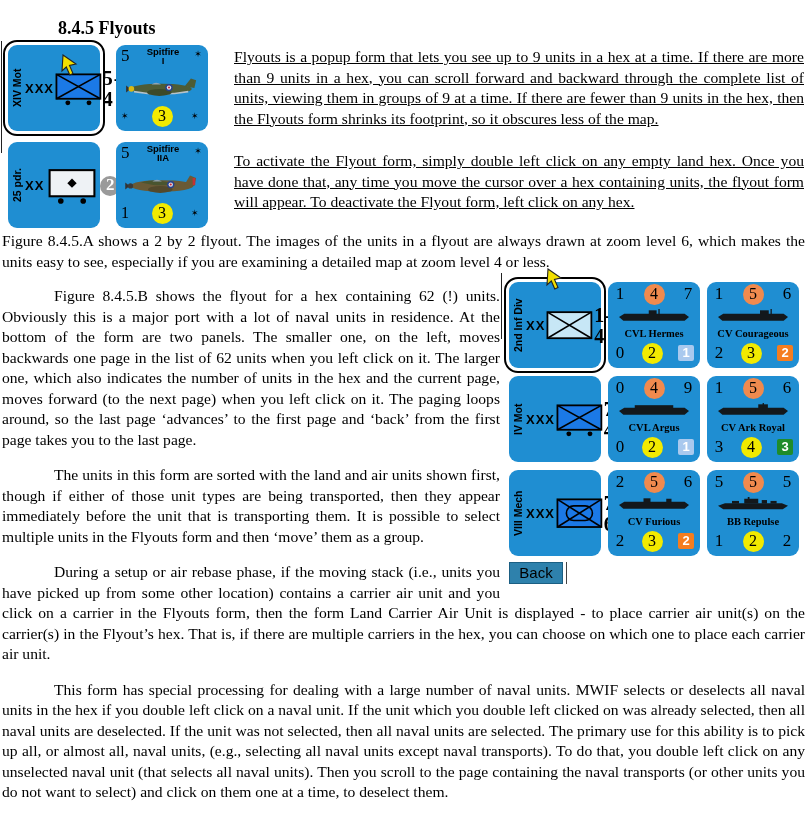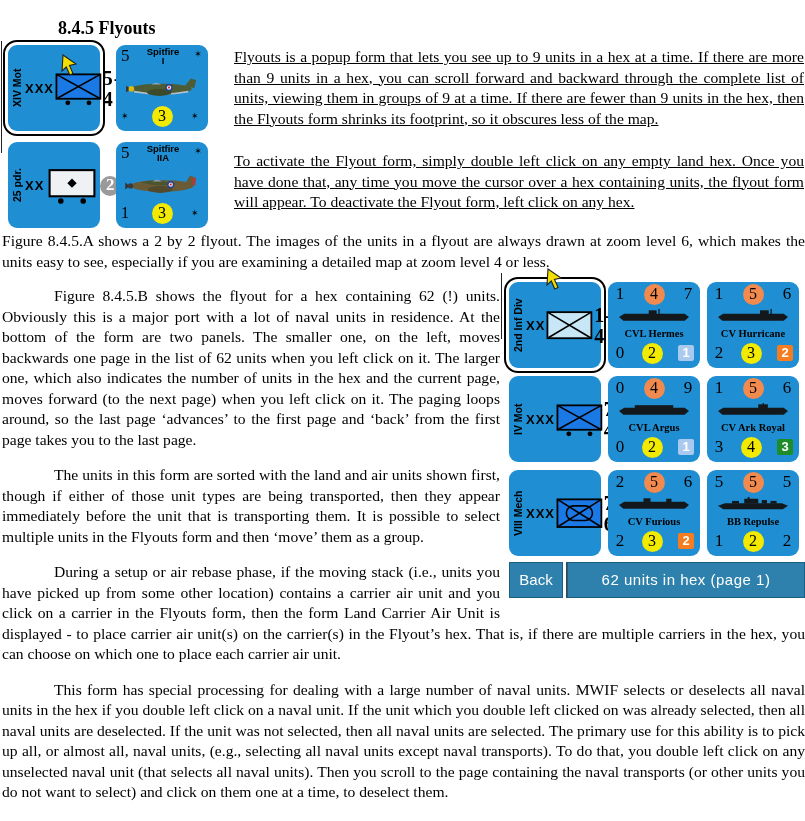--- a/index.html
+++ b/index.html
@@ -79,21 +79,21 @@
   }
   .sq.lightblue { background:var(--lightblue-square,#a9c9ee); }
   .sq.orange    { background:var(--orange-square,#f57d1f); }
   .sq.green     { background:var(--green-square,#1f8c2a); }
 
   
   .section-b { margin-top:0; }
   .figure-b { float:right; width:296px; margin:-4px 0 8px 9px; position:relative; }
   .figure-b::before { content:""; position:absolute; left:-8px; top:-9px; width:1px; height:66px; background:#222; }
   .fb-grid { display:grid; grid-template-columns:repeat(3,92px); gap:8px 7px; }
-  .fly-bar { display:flex; margin-top:6px; height:36px; font-family:"Liberation Sans",sans-serif; font-size:15px; color:#ffffff; }
+  .fly-bar { display:flex; margin-top:6px; height:22px; font-family:"Liberation Sans",sans-serif; font-size:15px; color:#000000; }
   .back-btn {
     width:54px; background:var(--bar-teal,#2e81ac); display:flex; align-items:center;
     justify-content:center; border:1px solid #1b5f83; cursor:default;
   }
   .bar-sep { width:4px; background:#fff; border-right:1px solid #444; }
   .status-panel {
     flex:1; background:var(--bar-teal,#2e81ac); display:flex; align-items:center;
     justify-content:center; border:1px solid #1b5f83; letter-spacing:0.5px;
   }
 </style>
@@ -248,21 +248,21 @@
         <div class="nav-row">
           <span class="nnum">1</span>
           <span class="badge orange">5</span>
           <span class="nnum">6</span>
         </div>
         <svg class="ship" viewBox="0 0 84 16">
           <path d="M2 9 L8 5.5 L77 5.5 L82 9 L77 13.5 L7 13.5 Z" fill="#13181c"></path>
           <rect x="50" y="1.5" width="10" height="4.5" fill="#13181c"></rect>
           <rect x="62" y="0" width="1.5" height="6" fill="#13181c"></rect>
         </svg>
-        <div class="nname">CV Hurricane</div>
+        <div class="nname">CV Courageous</div>
         <div class="nav-row">
           <span class="nnum">2</span>
           <span class="badge yellow">3</span>
           <span class="sq orange">2</span>
         </div>
       </div>
 
       <div class="counter land">
         <span class="vlabel">IV Mot</span>
         <div class="land-body">
@@ -368,21 +368,20 @@
           <span class="badge yellow">2</span>
           <span class="nnum">2</span>
         </div>
       </div>
 
     </div>
 
     <div class="fly-bar">
       <div class="back-btn">Back</div>
       <div class="bar-sep"></div>
-      <div class="status-panel">62 units in hex (page 1)</div>
     </div>
   </div>
 
   <p class="ind">Figure 8.4.5.B shows the flyout for a hex containing 62 (!) units.  Obviously this is a major port with a lot of naval units in residence.  At the bottom of the form are two panels.  The smaller one, on the left, moves backwards one page in the list of 62 units when you left click on it.  The larger one, which also indicates the number of units in the hex and the current page, moves forward (to the next page) when you left click on it.  The paging loops around, so the last page ‘advances’ to the first page and ‘back’ from the first page takes you to the last page.</p>
   <p class="ind">The units in this form are sorted with the land and air units shown first, though if either of those unit types are being transported, then they appear immediately before the unit that is transporting them.  It is possible to select multiple units in the Flyouts form and then ‘move’ them as a group.</p>
   <p class="ind">During a setup or air rebase phase, if the moving stack (i.e., units you have picked up from some other location) contains a carrier air unit and you click on a carrier in the Flyouts form, then the form Land Carrier Air Unit is displayed - to place carrier air unit(s) on the carrier(s) in the Flyout’s hex.  That is, if there are multiple carriers in the hex, you can choose on which one to place each carrier air unit.</p>
   <p class="ind" style="margin-bottom:0;">This form has special processing for dealing with a large number of naval units.  MWIF selects or deselects all naval units in the hex if you double left click on a naval unit.  If the unit which you double left clicked on was already selected, then all naval units are deselected.  If the unit was not selected, then all naval units are selected.  The primary use for this ability is to pick up all, or almost all, naval units, (e.g., selecting all naval units except naval transports).  To do that, you double left click on any unselected naval unit (that selects all naval units).  Then you scroll to the page containing the naval transports (or other units you do not want to select) and click on them one at a time, to deselect them.</p>
 </div>
 
 </body></html>

